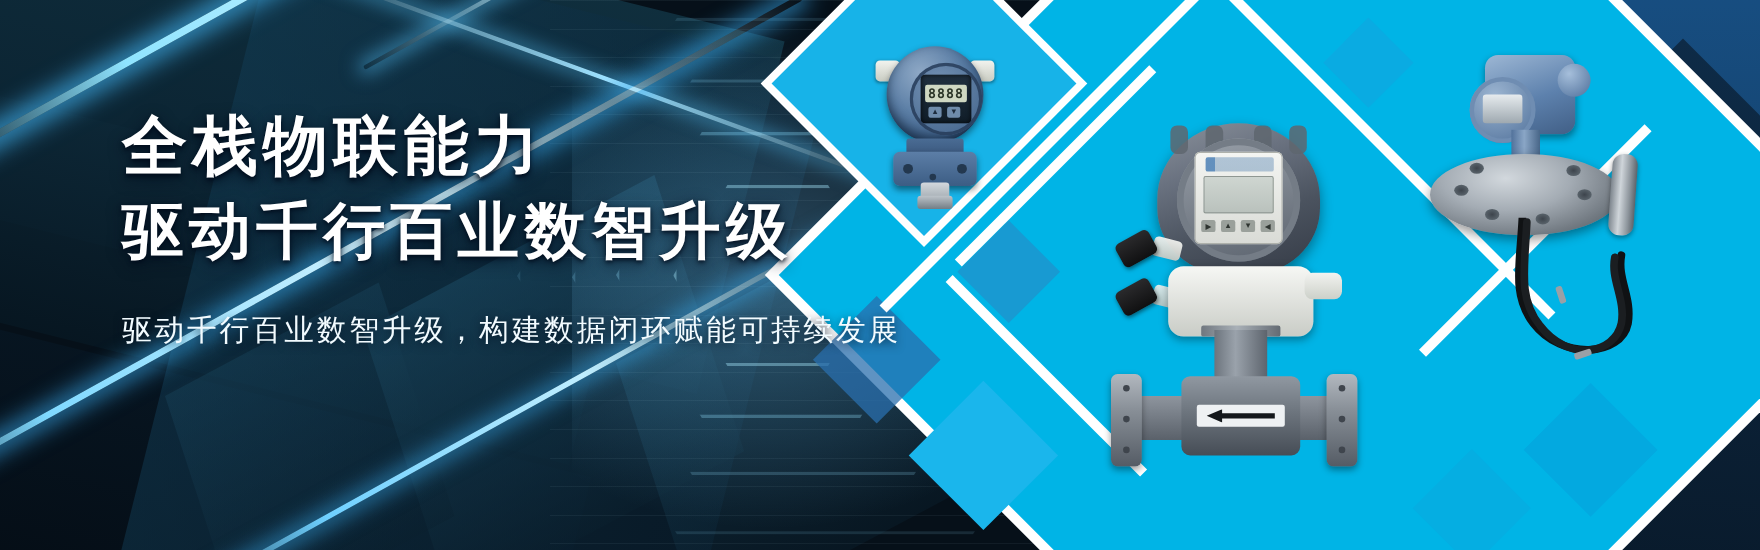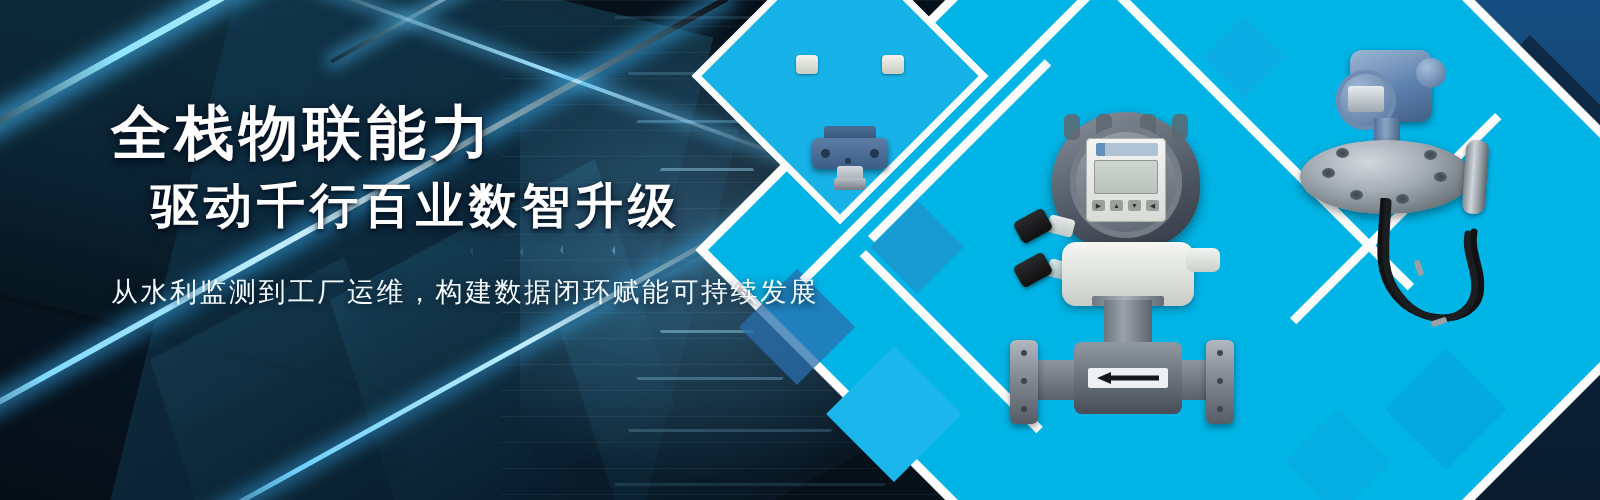--- a/index.html
+++ b/index.html
@@ -99,21 +99,21 @@
   .c5{left:1290px;top:318px;width:290px;height:9px;transform:rotate(-45deg);}
 
   
   .copy{position:absolute;left:111px;top:104px;width:760px;}
   .head-l1, .head-l2{
     color:#ffffff;font-weight:700;letter-spacing:5px;line-height:1;
     text-shadow:0 4px 14px rgba(0,14,30,.85), 0 2px 4px rgba(0,10,25,.9);
     white-space:nowrap;
   }
   .head-l1{font-size:59px;}
-  .head-l2{font-size:48px;margin-top:19px;margin-left:40px;}
+  .head-l2{font-size:56px;margin-top:19px;}
   .sub{
     margin-top:44px;color:#f2fbff;font-size:27px;letter-spacing:2.5px;
     text-shadow:0 2px 9px rgba(0,16,34,.85);white-space:nowrap;
   }
 
   
   .prod-pt{position:absolute;left:796px;top:38px;width:108px;height:150px;}
   .pt-body{position:absolute;left:10px;top:4px;width:88px;height:88px;border-radius:50%;
            background:radial-gradient(circle at 35% 28%, #8fa9c6 0%, #5c7fa6 42%, #3f6189 72%, #2b4668 100%);
            box-shadow:inset 0 -5px 10px rgba(10,25,45,.7), 0 3px 7px rgba(0,0,0,.45);}
@@ -259,20 +259,30 @@
     <div class="chev c1"></div>
     <div class="chev c2"></div>
     <div class="chev c3"></div>
     <div class="chev c4"></div>
     <div class="chev c5"></div>
   </div>
 
   <div class="prod-pt">
     <div class="pt-cap l"></div>
     <div class="pt-cap r"></div>
+    <div class="pt-body">
+      <div class="pt-ring"></div>
+      <div class="pt-win">
+        <div class="pt-lcd">8888</div>
+        <div class="pt-btns">
+          <div class="pt-btn">▲</div>
+          <div class="pt-btn">▼</div>
+        </div>
+      </div>
+    </div>
     <div class="pt-neck"></div>
     <div class="pt-brk">
       <div class="pt-hole a"></div>
       <div class="pt-hole b"></div>
       <div class="pt-hole c"></div>
     </div>
     <div class="pt-thread"></div>
     <div class="pt-nut"></div>
   </div>
 
@@ -343,16 +353,16 @@
         <rect x="128" y="62" width="6" height="16" rx="2" fill="#9aa0a6" transform="rotate(-18 131 70)"></rect>
         <rect x="148" y="116" width="6" height="16" rx="2" fill="#9aa0a6" transform="rotate(72 151 124)"></rect>
       </svg>
     </div>
     <div class="lt-probe"></div>
   </div>
 
   <div class="copy">
     <div class="head-l1">全栈物联能力</div>
     <div class="head-l2">驱动千行百业数智升级</div>
-    <div class="sub">从水利监测到工厂运维，构建数据闭环赋能可持续发展</div>
+    <div class="sub">驱动千行百业数智升级，构建数据闭环赋能可持续发展</div>
   </div>
 
 </div>
 
 </body></html>

